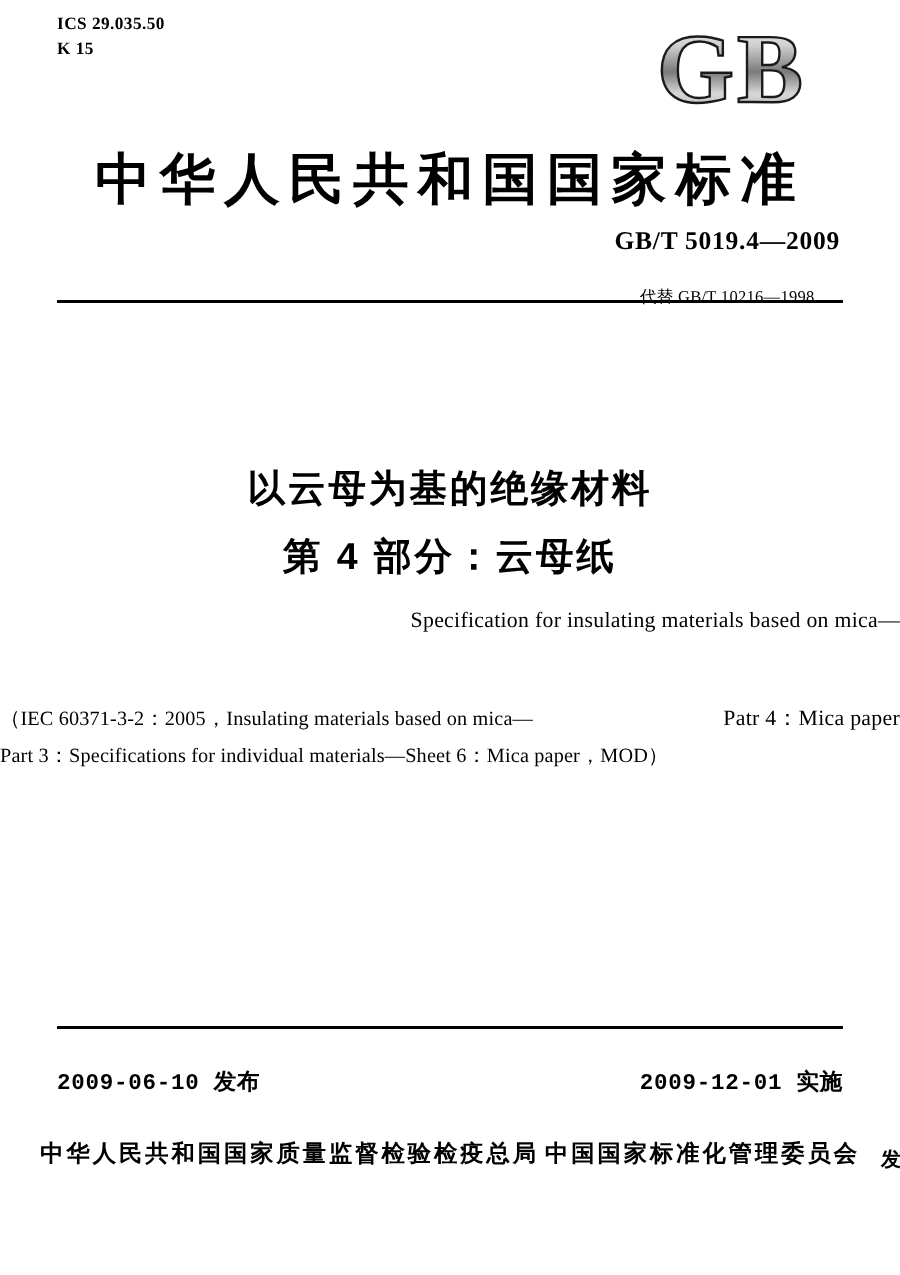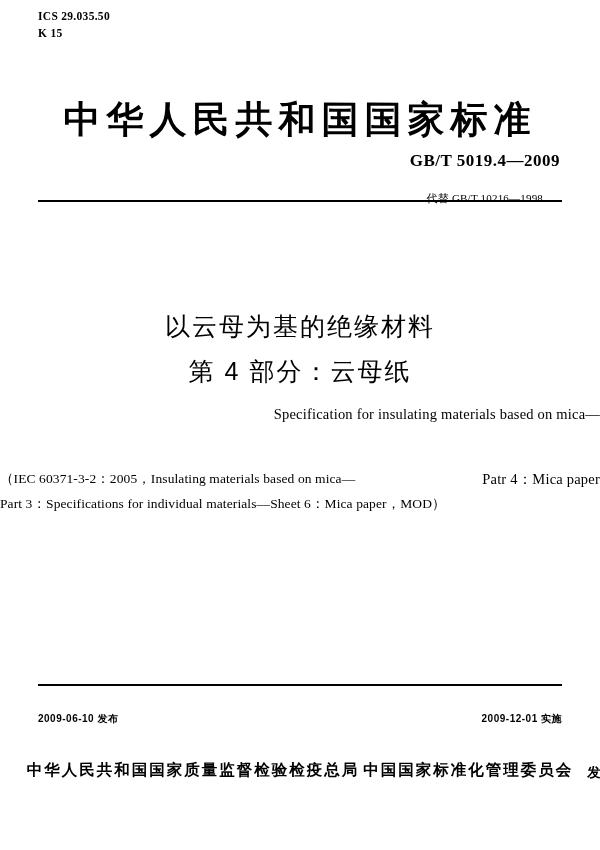--- a/index.html
+++ b/index.html
@@ -92,21 +92,21 @@
   .rule.bottom { top: 684px; }
 
   
   .doc-title {
     position: absolute;
     left: 0;
     right: 0;
     top: 307px;
     text-align: center;
     font-family: "Liberation Sans", sans-serif;
-    font-weight: normal;
+    font-weight: bold;
     font-size: 25px;
     letter-spacing: 2px;
     line-height: 1.55;
   }
   .doc-title .line2 { margin-top: 6px; }
 
   
   .en-title {
     position: absolute;
     left: 0;
@@ -136,22 +136,22 @@
   .dates {
     position: absolute;
     left: 38px;
     right: 38px;
     top: 712px;
     display: flex;
     justify-content: space-between;
     align-items: baseline;
   }
   .dates .date {
-    font-family: Liberation Sans, sans-serif;
-    font-size: 10px;
+    font-family: Liberation Mono, monospace;
+    font-size: 15px;
     font-weight: bold;
     letter-spacing: 0.5px;
   }
 
   
   .issuers {
     position: absolute;
     left: 0;
     right: 0;
     top: 758px;
@@ -184,20 +184,34 @@
 </head>
 <body>
 
 <div class="page">
 
   <div class="ics-block">
     <div>ICS 29.035.50</div>
     <div>K 15</div>
   </div>
 
+  <div class="gb-logo">
+    <svg width="130" height="62" viewBox="0 0 130 62" xmlns="http://www.w3.org/2000/svg">
+      <defs>
+        <linearGradient id="gbgrad" x1="0" y1="0" x2="0" y2="1">
+          <stop offset="0%" stop-color="#ffffff"></stop>
+          <stop offset="28%" stop-color="#cfcfcf"></stop>
+          <stop offset="52%" stop-color="#7a7a7a"></stop>
+          <stop offset="72%" stop-color="#d8d8d8"></stop>
+          <stop offset="100%" stop-color="#9a9a9a"></stop>
+        </linearGradient>
+      </defs>
+      <text x="2" y="54" font-family="Liberation Serif, serif" font-size="66" font-weight="bold" letter-spacing="2" fill="url(#gbgrad)" stroke="#1a1a1a" stroke-width="1.6">GB</text>
+    </svg>
+  </div>
 
   <div class="std-title">中华人民共和国国家标准</div>
 
   <div class="std-num">
     <div class="main">GB/T 5019.4—2009</div>
     <div class="replace">代替 GB/T 10216—1998</div>
   </div>
 
   <div class="rule top"></div>
 

